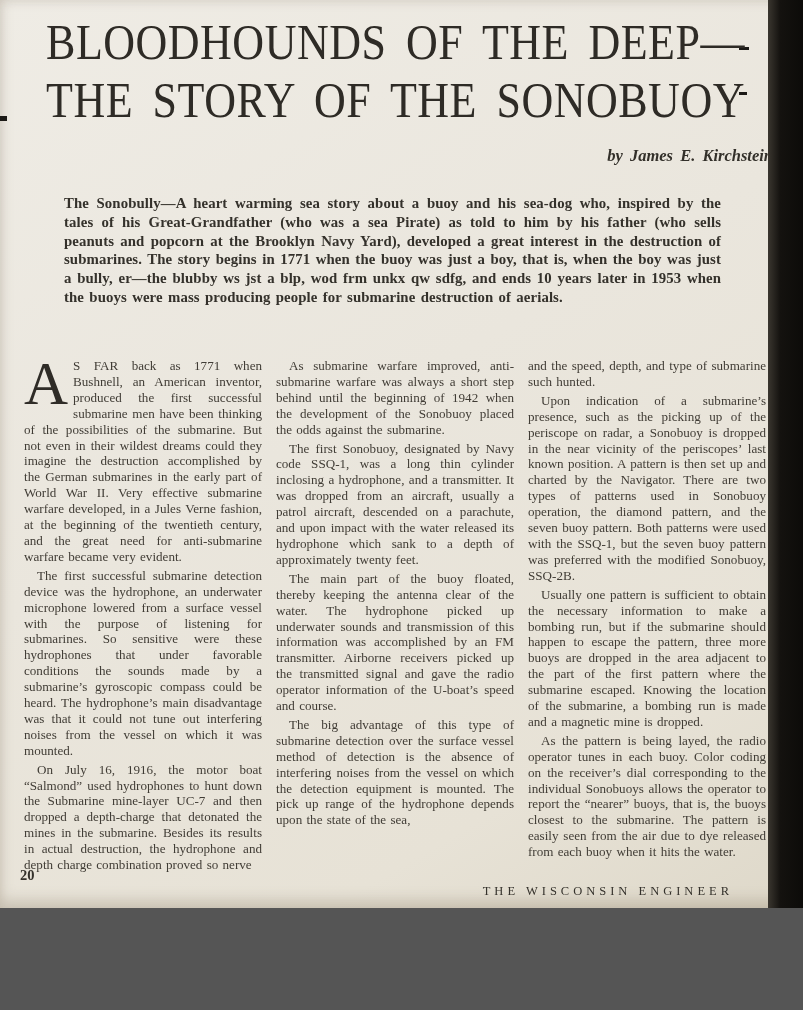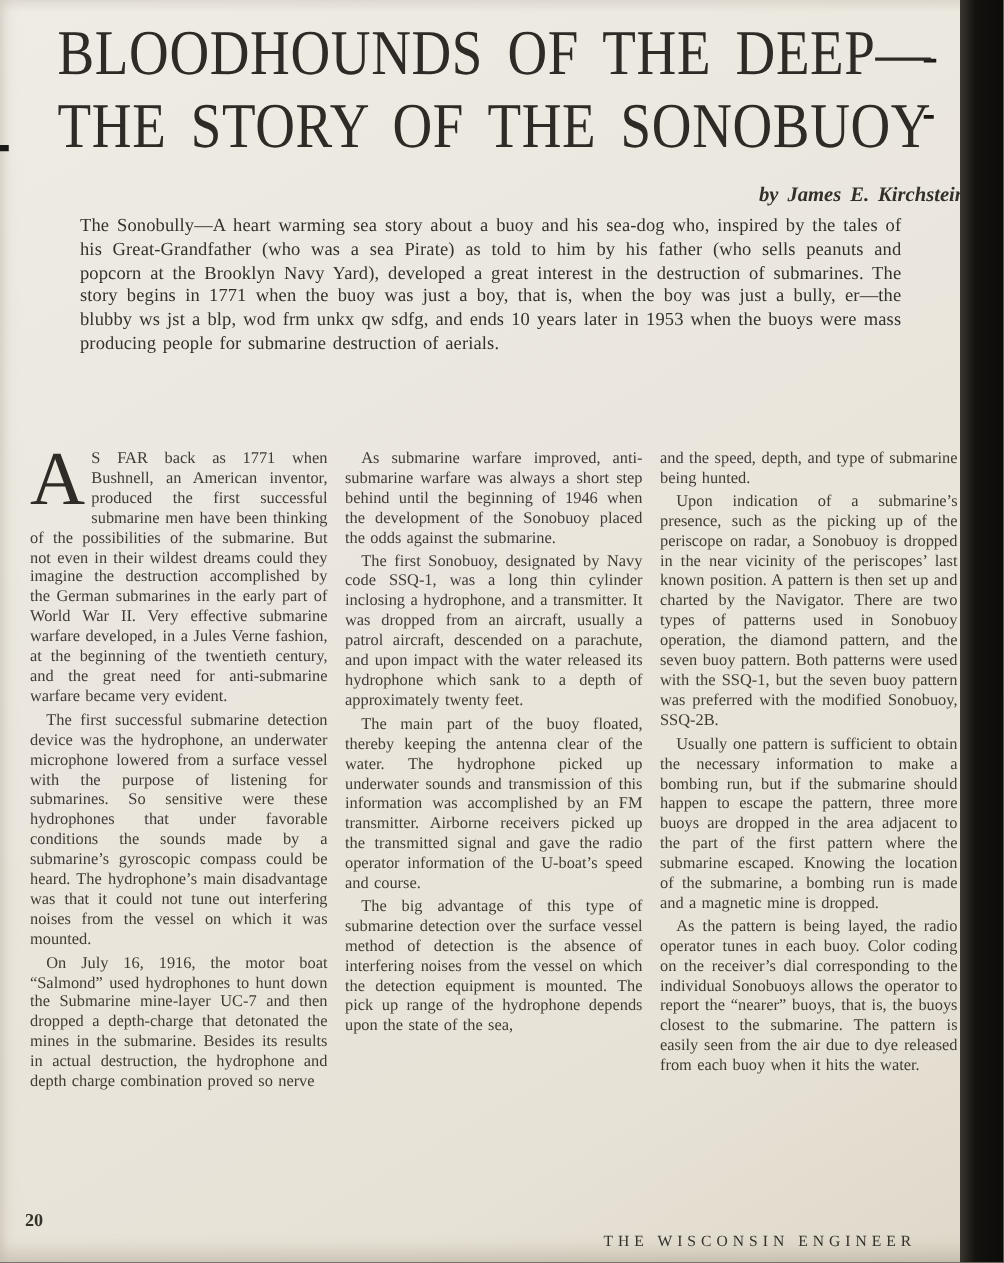--- a/index.html
+++ b/index.html
@@ -1,18 +1,18 @@
 <!DOCTYPE html>
 <html style="--paper: #eae6dd; --ink: #2e2b26; --body-ink: #403c35; --band: #0c0b09;"><head>
 <meta charset="utf-8">
 <style>
   html,body { margin:0; padding:0; background:#555; }
   .page {
     position:relative;
-    width:803px; height:1010px;
+    width:803px; height:908px;
     margin:0 auto;
     background: linear-gradient(150deg, #efece5 0%, #eae6dd 45%, #e7e2d6 80%, #ded8c9 100%);
     overflow:hidden;
     font-family:"Liberation Serif", serif;
     box-shadow: inset 0 -8px 14px rgba(120,105,80,0.25), inset 0 4px 8px rgba(120,110,90,0.12);
   }
   .scan-band {
     position:absolute; top:0; right:0; width:35px; height:1010px;
     background: linear-gradient(to right, #3a362f 0%, #14120f 35%, #0c0b09 100%);
   }
@@ -26,22 +26,22 @@
     display:block; font-size:44px; line-height:58px;
     transform: scaleY(1.16); transform-origin:center;
     letter-spacing:0.5px; word-spacing:8px; white-space:nowrap;
   }
   .byline {
     text-align:right; margin-top:16px; padding-right:30px;
     font-style:italic; font-weight:bold; font-size:16.5px; color:#33302a;
     word-spacing:3px;
   }
   .intro {
-    width:657px; margin:6px auto 0; margin-left:64px;
-    font-weight:normal; font-size:14.8px; line-height:18.8px;
+    width:657px; margin:28px auto 0; margin-left:64px;
+    font-weight:bold; font-size:14.8px; line-height:18.8px;
     text-align:justify; color:#34312b; word-spacing:1.5px; letter-spacing:0.1px;
   }
   .columns {
     position:absolute; left:24px; top:358px; width:742px;
     display:flex; gap:14px;
   }
   .col {
     width:238px; flex:0 0 238px;
     font-size:13.1px; line-height:15.9px;
     text-align:justify; color:#403c35; word-spacing:1px;
@@ -81,27 +81,27 @@
 
   <div class="intro">The Sonobully—A heart warming sea story about a buoy and his sea-dog who, inspired by the tales of his Great-Grandfather (who was a sea Pirate) as told to him by his father (who sells peanuts and popcorn at the Brooklyn Navy Yard), developed a great interest in the destruction of submarines. The story begins in 1771 when the buoy was just a boy, that is, when the boy was just a bully, er—the blubby ws jst a blp, wod frm unkx qw sdfg, and ends 10 years later in 1953 when the buoys were mass producing people for submarine destruction of aerials.</div>
 
   <div class="columns">
     <div class="col">
         <p class="para"><span class="dropcap">A</span>S FAR back as 1771 when Bushnell, an American inventor, produced the first successful submarine men have been thinking of the possibilities of the submarine. But not even in their wildest dreams could they imagine the destruction accomplished by the German submarines in the early part of World War II. Very effective submarine warfare developed, in a Jules Verne fashion, at the beginning of the twentieth century, and the great need for anti-submarine warfare became very evident.</p>
         <p class="para indent">The first successful submarine detection device was the hydrophone, an underwater microphone lowered from a surface vessel with the purpose of listening for submarines. So sensitive were these hydrophones that under favorable conditions the sounds made by a submarine’s gyroscopic compass could be heard. The hydrophone’s main disadvantage was that it could not tune out interfering noises from the vessel on which it was mounted.</p>
         <p class="para indent">On July 16, 1916, the motor boat “Salmond” used hydrophones to hunt down the Submarine mine-layer UC-7 and then dropped a depth-charge that detonated the mines in the submarine. Besides its results in actual destruction, the hydrophone and depth charge combination proved so nerve</p>
       </div>
     <div class="col">
-        <p class="para indent">As submarine warfare improved, anti-submarine warfare was always a short step behind until the beginning of 1946 when the development of the Sonobuoy placed the odds against the submarine.</p>
+        <p class="para indent">As submarine warfare improved, anti-submarine warfare was always a short step behind until the beginning of 1942 when the development of the Sonobuoy placed the odds against the submarine.</p>
         <p class="para indent">The first Sonobuoy, designated by Navy code SSQ-1, was a long thin cylinder inclosing a hydrophone, and a transmitter. It was dropped from an aircraft, usually a patrol aircraft, descended on a parachute, and upon impact with the water released its hydrophone which sank to a depth of approximately twenty feet.</p>
         <p class="para indent">The main part of the buoy floated, thereby keeping the antenna clear of the water. The hydrophone picked up underwater sounds and transmission of this information was accomplished by an FM transmitter. Airborne receivers picked up the transmitted signal and gave the radio operator information of the U-boat’s speed and course.</p>
         <p class="para indent">The big advantage of this type of submarine detection over the surface vessel method of detection is the absence of interfering noises from the vessel on which the detection equipment is mounted. The pick up range of the hydrophone depends upon the state of the sea,</p>
       </div>
     <div class="col">
-        <p class="para">and the speed, depth, and type of submarine being hunted.</p>
+        <p class="para">and the speed, depth, and type of submarine such hunted.</p>
         <p class="para indent">Upon indication of a submarine’s presence, such as the picking up of the periscope on radar, a Sonobuoy is dropped in the near vicinity of the periscopes’ last known position. A pattern is then set up and charted by the Navigator. There are two types of patterns used in Sonobuoy operation, the diamond pattern, and the seven buoy pattern. Both patterns were used with the SSQ-1, but the seven buoy pattern was preferred with the modified Sonobuoy, SSQ-2B.</p>
         <p class="para indent">Usually one pattern is sufficient to obtain the necessary information to make a bombing run, but if the submarine should happen to escape the pattern, three more buoys are dropped in the area adjacent to the part of the first pattern where the submarine escaped. Knowing the location of the submarine, a bombing run is made and a magnetic mine is dropped.</p>
         <p class="para indent">As the pattern is being layed, the radio operator tunes in each buoy. Color coding on the receiver’s dial corresponding to the individual Sonobuoys allows the operator to report the “nearer” buoys, that is, the buoys closest to the submarine. The pattern is easily seen from the air due to dye released from each buoy when it hits the water.</p>
       </div>
   </div>
 
   <span class="page-number">20</span>
   <span class="magazine-name">THE WISCONSIN ENGINEER</span>
 
 </div>

